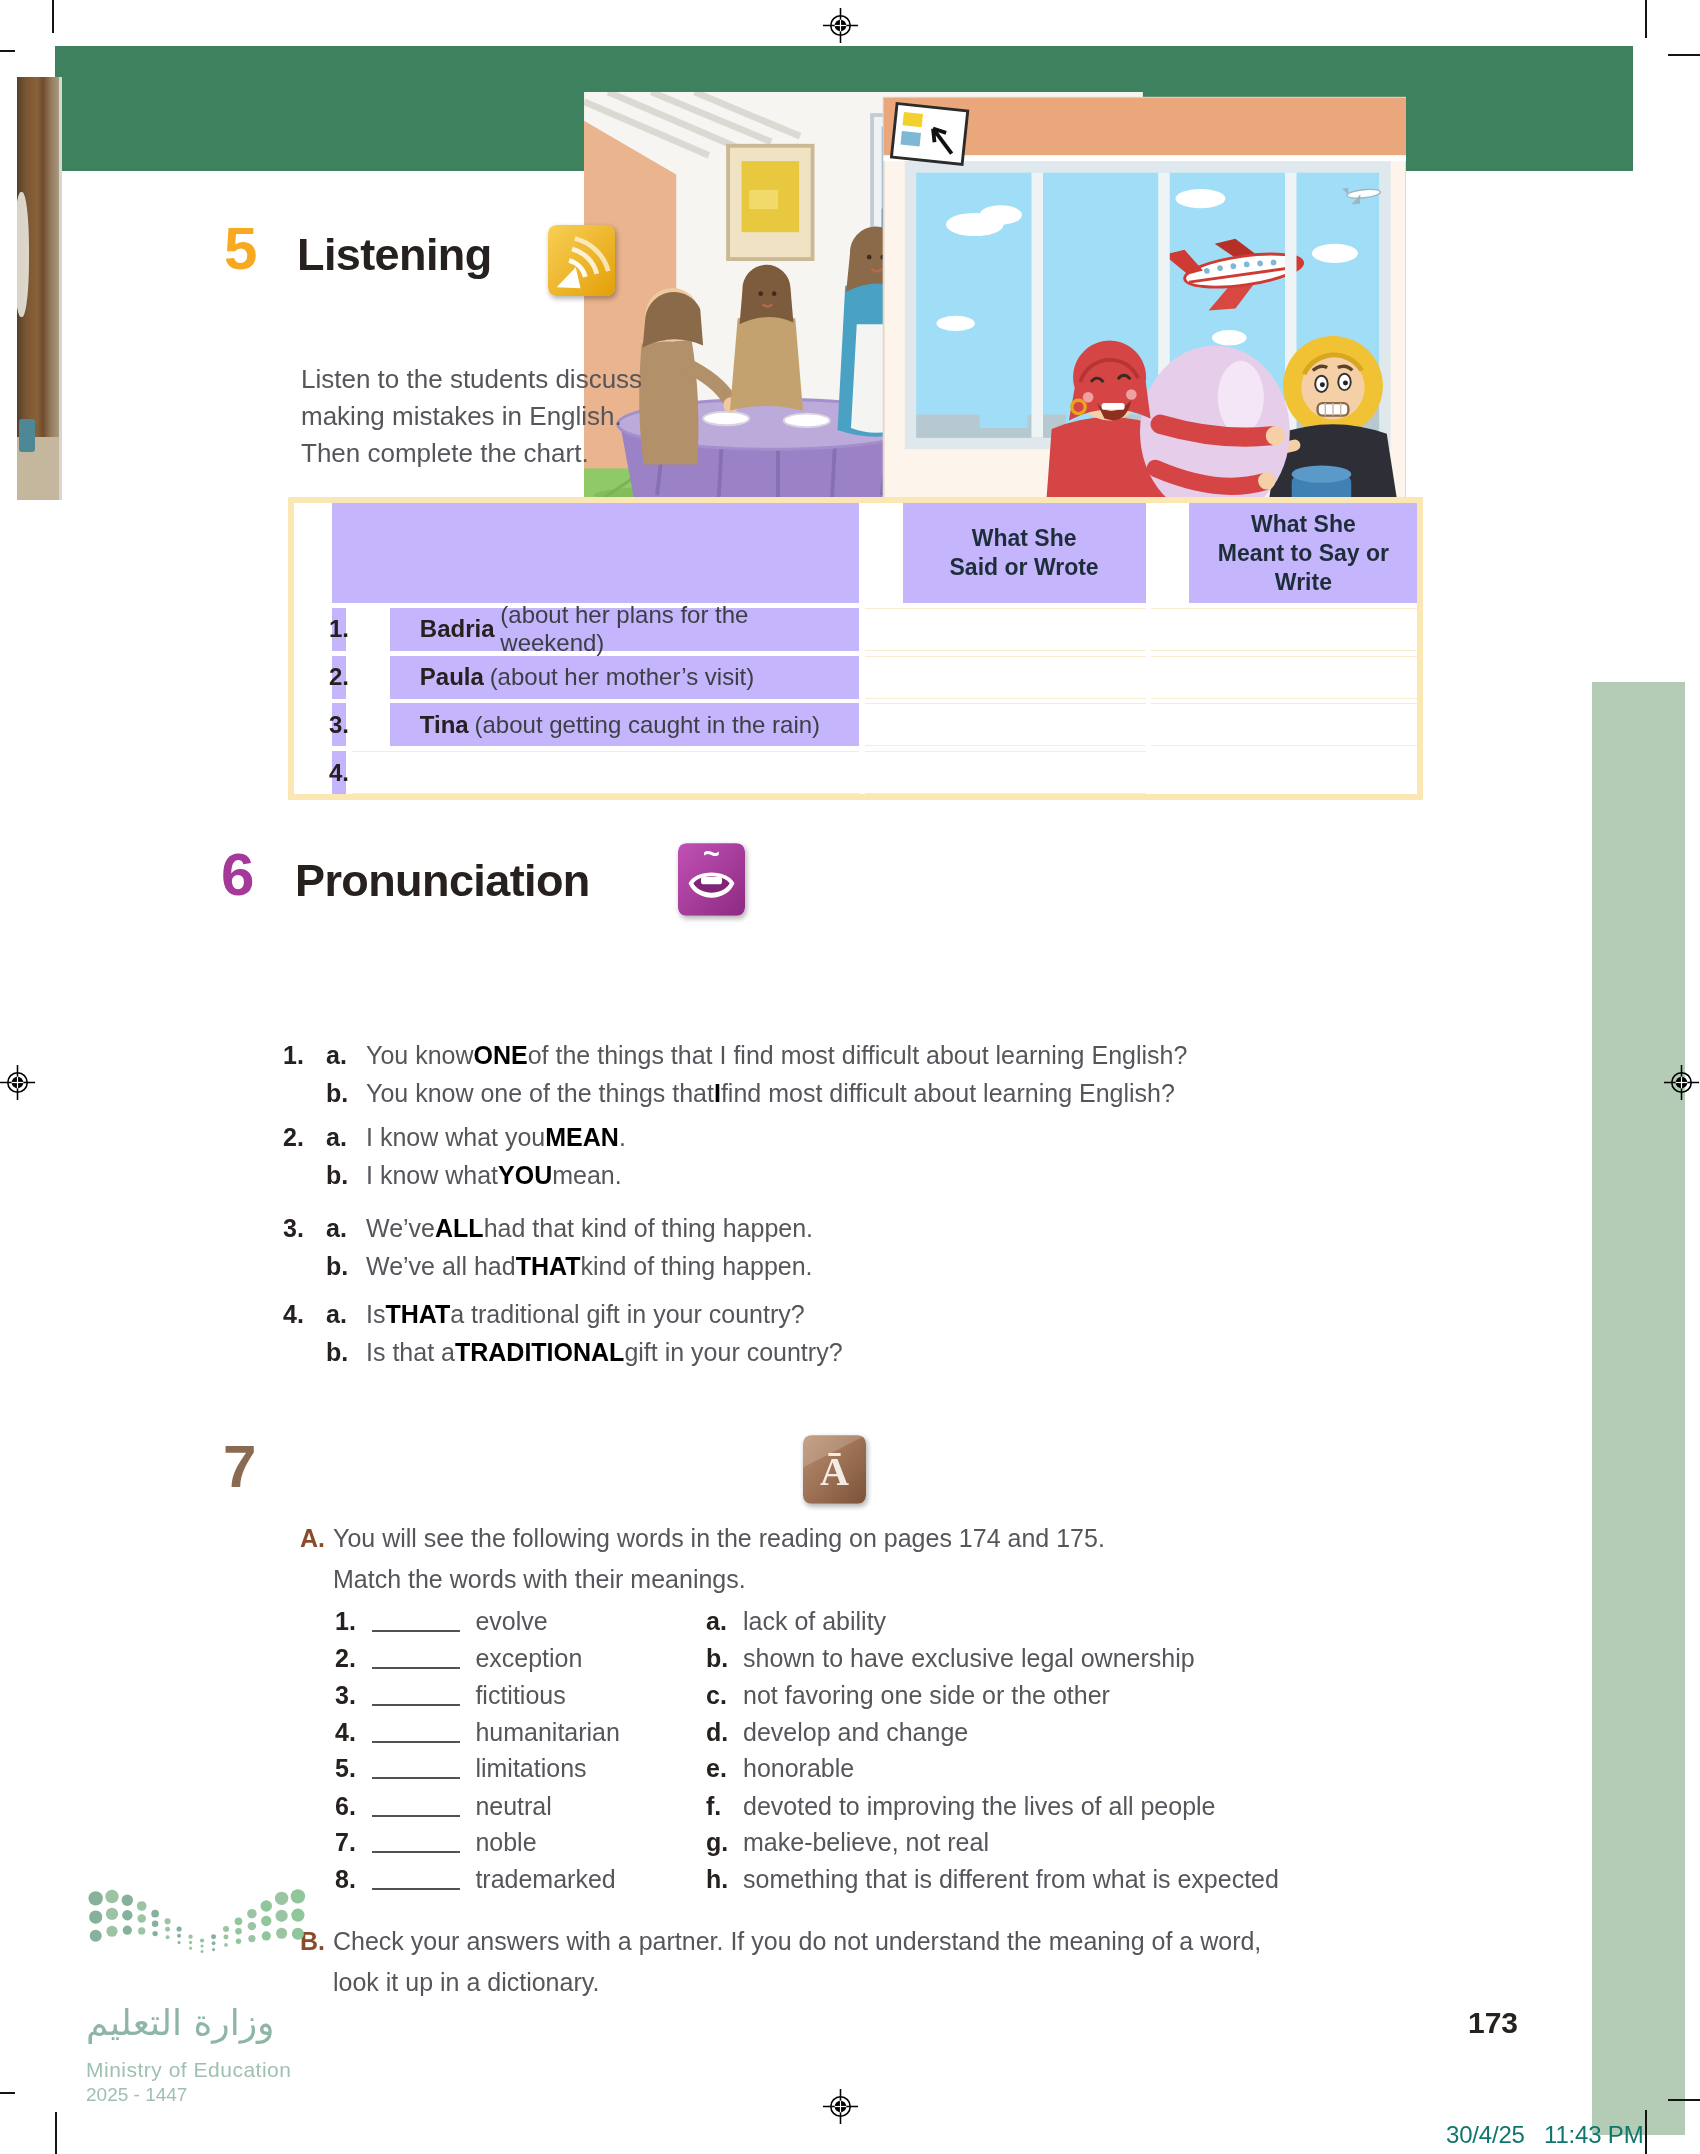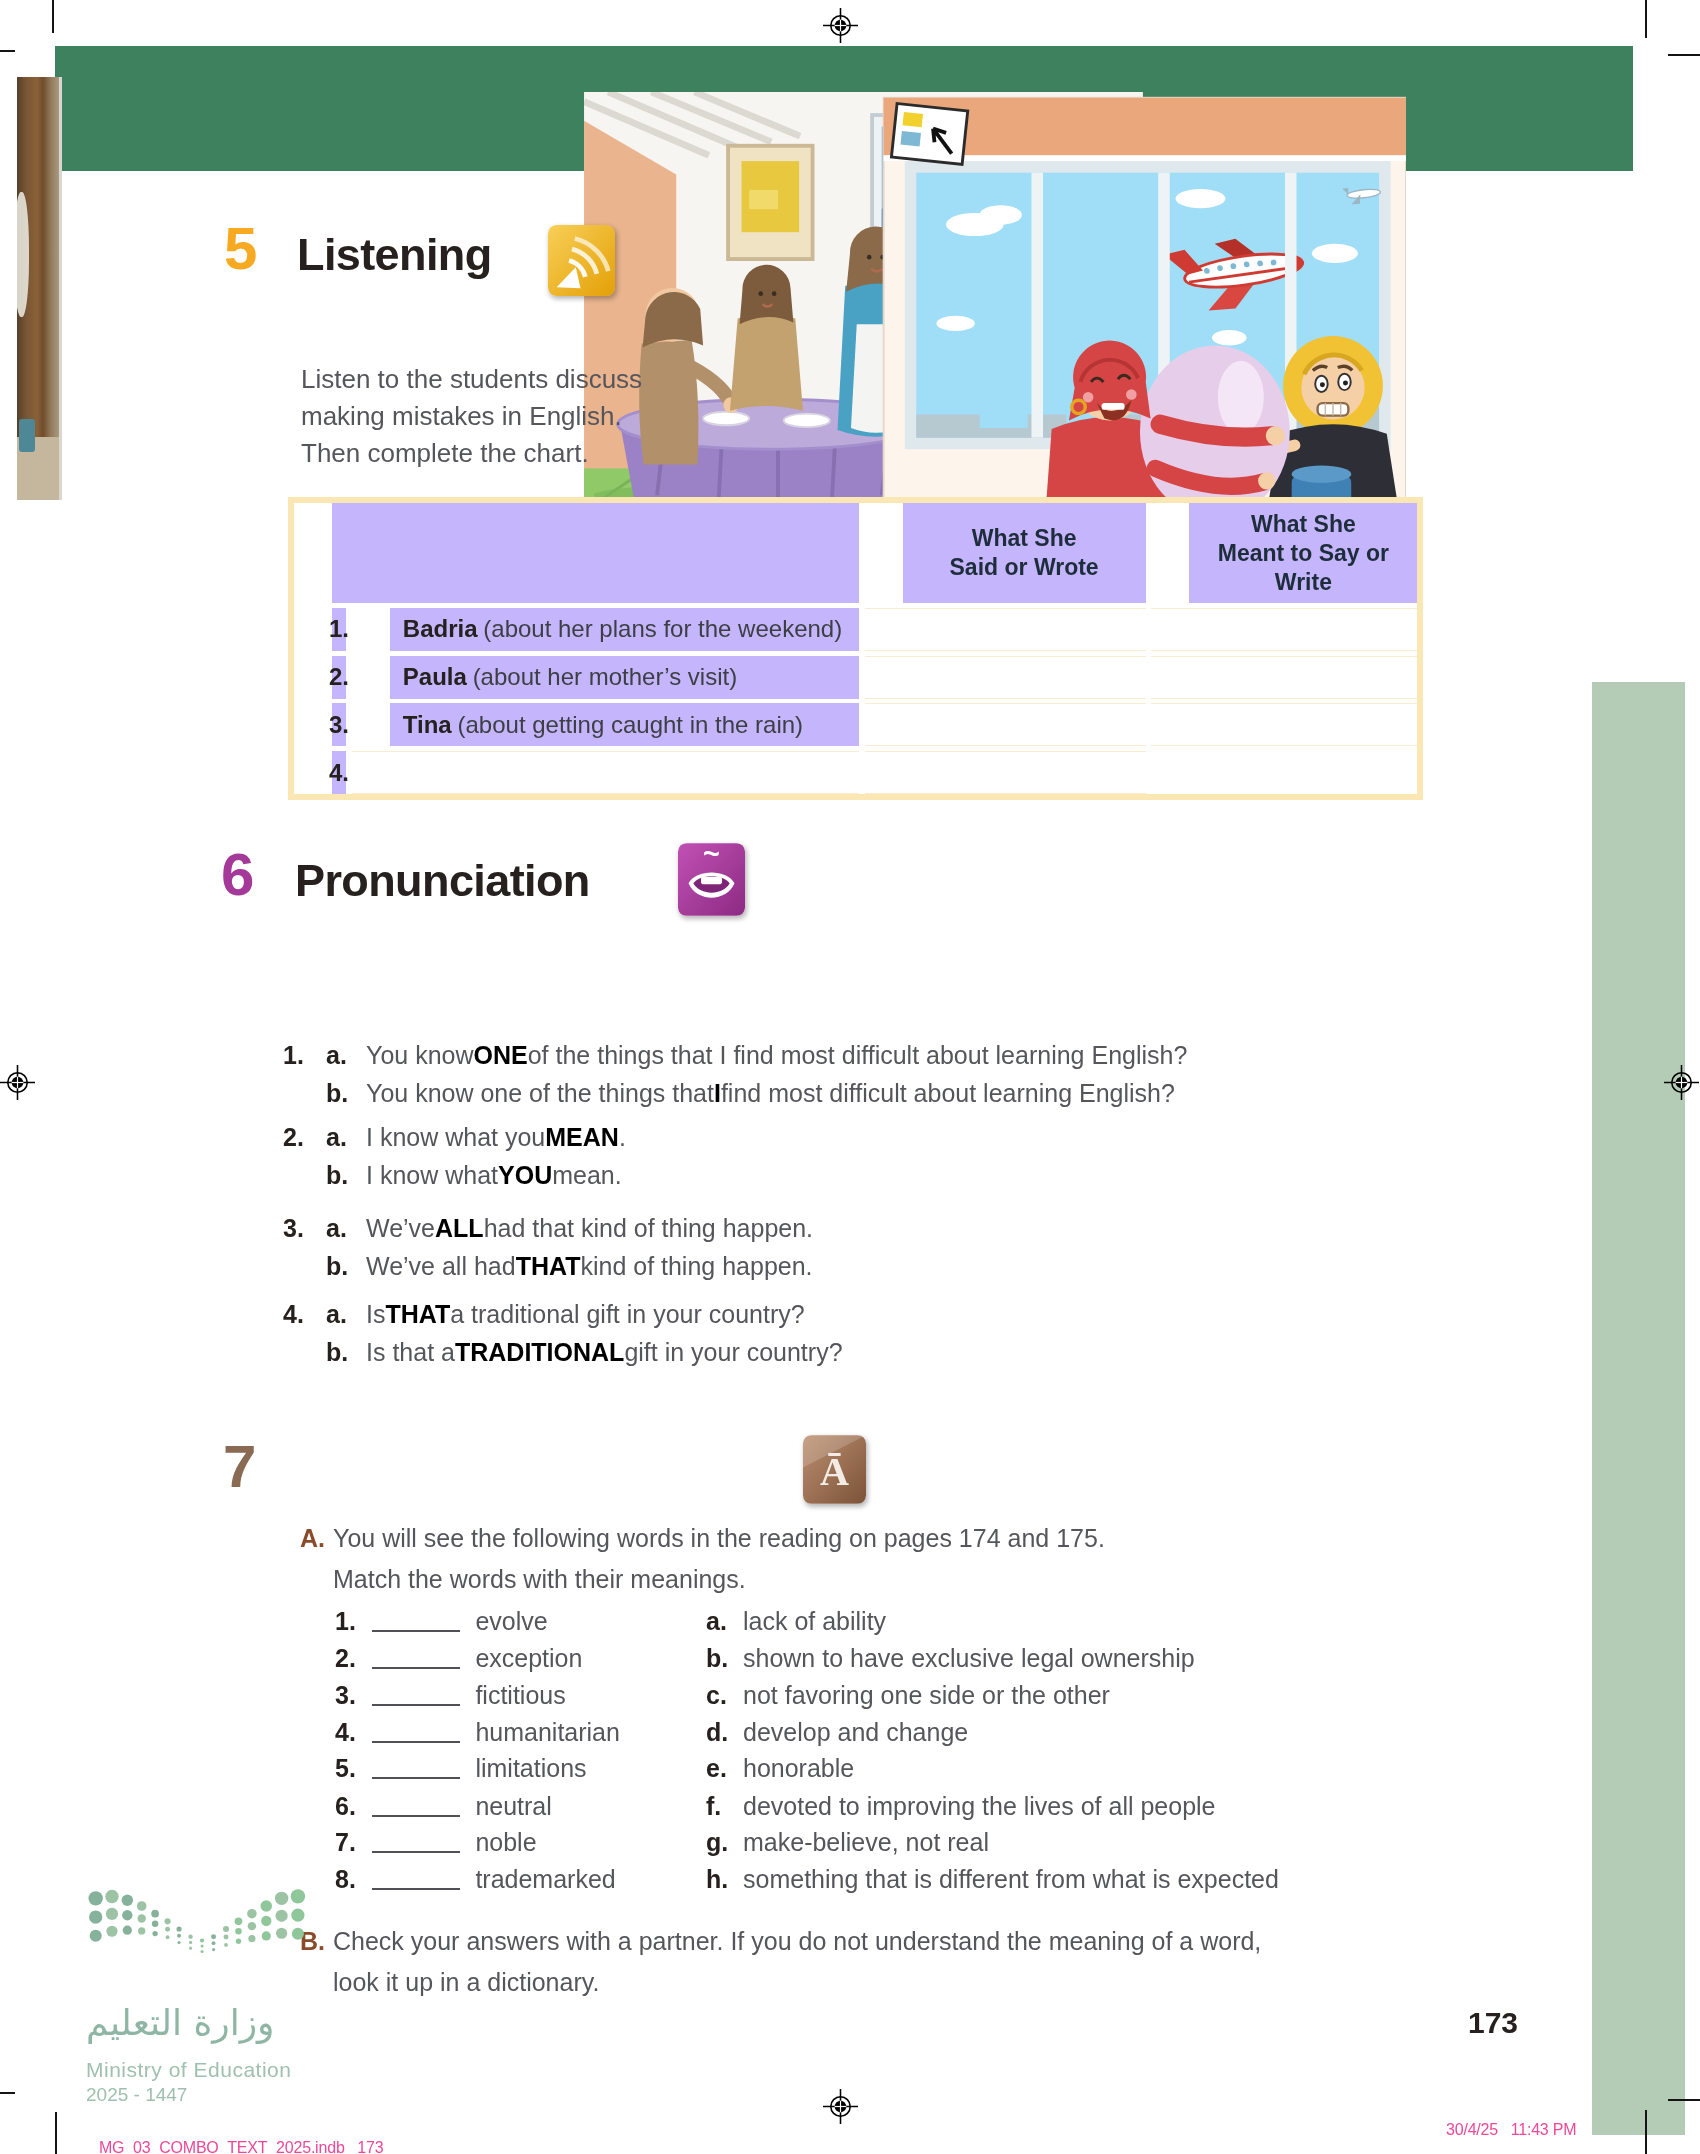--- a/index.html
+++ b/index.html
@@ -27,21 +27,21 @@
 
   
   #table-wrap{position:absolute;left:288px;top:497px;border:6.7px solid #FBE7B4;background:#fff;}
   #table-grid{display:grid;grid-template-columns:52px 507px 281px 266px;
     grid-template-rows:100px 43px 43px 43px 43px;column-gap:5.8px;row-gap:4.8px;background:#fff;}
   .cell{display:flex;align-items:center;}
   .gold{background:#c4b5fd;margin-left:38px;}
   .hdr{justify-content:center;text-align:center;flex-direction:column;font-weight:bold;
        font-size:23px;line-height:29px;color:#1E2D3A;}
   .numcell{justify-content:center;font-weight:bold;font-size:24px;color:#26211e;}
-  .namecell{padding-left:13px;font-size:24px;color:#3d3f44;}
+  .namecell{padding-left:30px;font-size:24px;color:#3d3f44;}
   .namecell b{color:#26211e;margin-right:5.8px;}
   .anscell{background:#fff;border-top:1.9px solid #FAEDCF;border-bottom:1.9px solid #FAEDCF;}
 
   
   #pron-intro{position:absolute;left:261px;top:945px;font-size:25px;line-height:37px;color:#55565b;}
   .pair{position:absolute;left:283px;width:1191px;}
   .pairline{display:flex;height:38px;align-items:center;font-size:25px;color:#55565b;white-space:nowrap;}
   .pnum{display:inline-block;width:43px;font-weight:bold;color:#26211e;}
   .plet{display:inline-block;width:40px;font-weight:bold;color:#26211e;}
   .segb{font-weight:bold;color:#000000;}
@@ -56,21 +56,21 @@
 
   
   #ministry{position:absolute;left:86px;top:1883px;width:250px;}
   #ministry .ar{font-family:"DejaVu Sans",sans-serif;font-size:36px;color:#8FB6A5;margin-top:23px;}
   #ministry .en{font-size:21px;color:#9FC0B0;margin-top:15px;letter-spacing:0.5px;}
   #ministry .yr{font-size:19px;color:#9FC0B0;margin-top:1.9px;}
 
   #sage-strip{position:absolute;left:1592px;top:682px;width:93px;height:1453px;background:#B4CCB6;}
   #page-number{position:absolute;left:1468px;top:2006px;font-size:30px;font-weight:bold;color:#26211e;}
 
-  .footer-text{position:absolute;top:2121px;font-size:16px;color:#ec4899;letter-spacing:-0.2px;white-space:pre;}
+  .footer-text{position:absolute;top:2121px;font-size:24px;color:#0f766e;letter-spacing:-0.2px;white-space:pre;}
 </style>
 </head>
 <body>
 
 <div id="page">
 
   <div class="croptick" style="left:52px;top:0;width:1.9px;height:33px"></div>
   <div class="croptick" style="left:0;top:50px;width:15.4px;height:1.9px"></div>
   <div class="croptick" style="left:1645px;top:0;width:1.9px;height:38px"></div>
   <div class="croptick" style="left:1668px;top:54px;width:33px;height:1.9px"></div>

